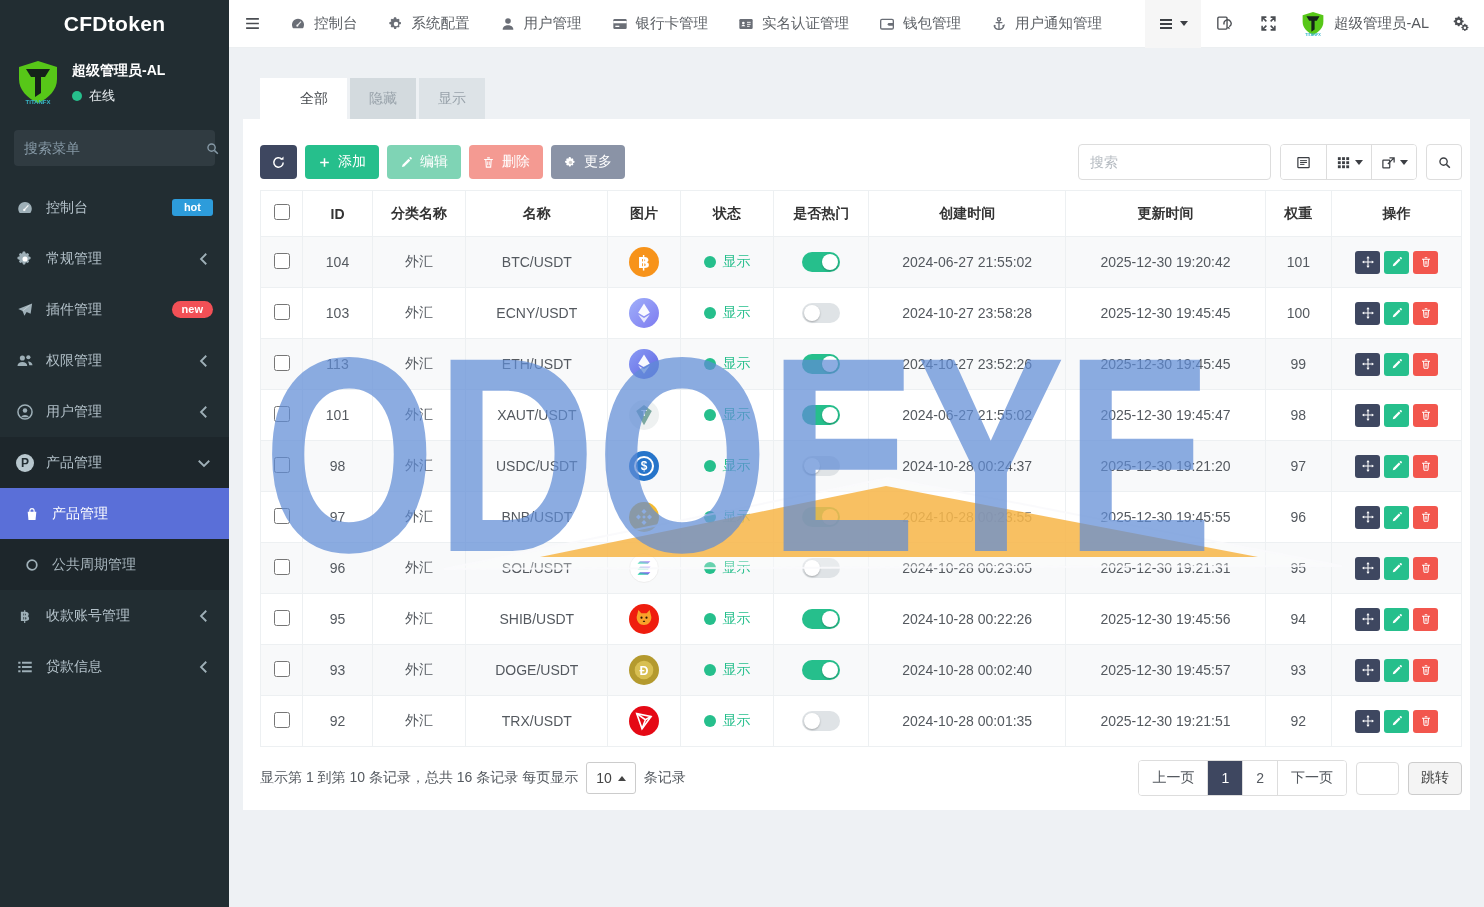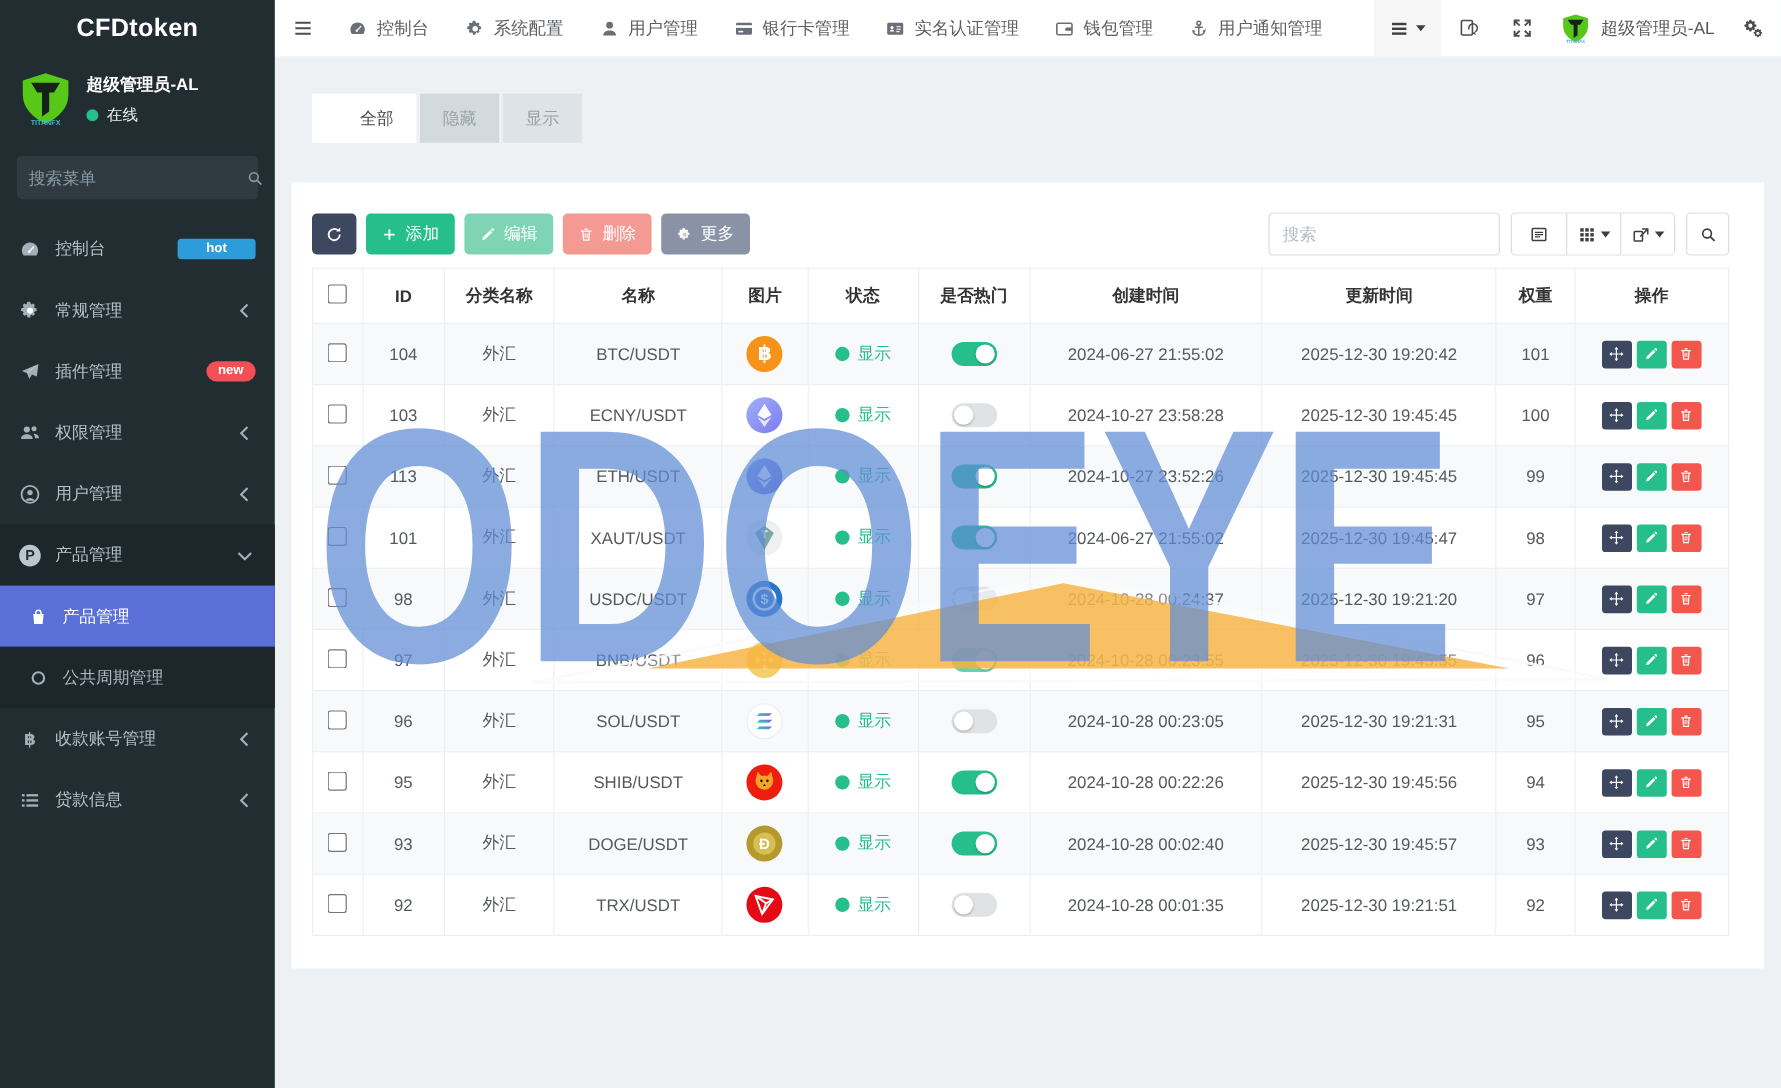--- a/index.html
+++ b/index.html
@@ -25,21 +25,21 @@
   .smenu { list-style:none; }
   .smenu li { height:51px; display:flex; align-items:center; gap:12px; padding:0 16px;
     color:#b3c1c9; font-size:14px; cursor:pointer; }
   .smenu li .icon { width:18px; height:18px; color:#9fb0b8; }
   .smenu li .lbl { flex:1; }
   .smenu li.dark { background:#1d262b; }
   .smenu li.sub { padding-left:24px; color:#a9b7bf; }
   .smenu li.sub .icon { width:16px; height:16px; }
   .smenu li.active { background:var(--blue,#5a6fd8); color:#fff; }
   .smenu li.active .icon { color:#fff; }
-  .badge { font-size:11px; font-weight:bold; color:#fff; padding:3px 24px; line-height:1; }
+  .badge { font-size:11px; font-weight:bold; color:#fff; padding:3px 12px; line-height:1; }
   .badge.hot { background:var(--hotblue,#2d9cdb); border-radius:3px; }
   .badge.new { background:var(--newred,#f25056); border-radius:10px; padding:3px 10px; }
   .chev { width:11px; height:11px; color:#7f8e96; }
   .pcircle { width:18px; height:18px; border-radius:50%; background:#b8c7ce; color:#222d32;
     font-size:12px; font-weight:bold; display:flex; align-items:center; justify-content:center; }
 
   
   .topnav { position:absolute; left:229px; top:0; right:0; height:48px; background:#fff;
     display:flex; align-items:center; border-bottom:1px solid #eceff1; z-index:4; }
   .hamburger { width:46px; height:48px; display:flex; align-items:center; justify-content:center;
@@ -62,21 +62,21 @@
   .caret-u { width:0; height:0; border-left:4px solid transparent; border-right:4px solid transparent;
     border-bottom:5px solid currentColor; display:inline-block; }
 
   
   .content { position:absolute; left:229px; top:48px; right:0; bottom:0; background:#eef1f4; padding:30px 14px 0 14px; }
   .tabs { display:flex; gap:3px; padding-left:17px; }
   .tab { height:41px; line-height:41px; padding:0 19px; font-size:14px; cursor:pointer; }
   .tab.active { background:#fff; color:#464a4e;padding-left:40px; }
   .tab.i1 { background:#d3dade; color:#98a2aa; }
   .tab.i2 { background:#dde3e7; color:#98a2aa; }
-  .card { background:#fff; padding:25px 29px 14px 17px; min-height:655px;margin-top:33px; }
+  .card { background:#fff; padding:25px 8px 14px 17px; min-height:655px; }
 
   .toolbar { display:flex; align-items:center; }
   .tb-left { display:flex; gap:8px; }
   .btn { height:34px; border:none; border-radius:4px; color:#fff; font-size:14px;
     display:flex; align-items:center; gap:7px; padding:0 13px; cursor:pointer;
     font-family:inherit; }
   .btn .icon { width:13px; height:13px; }
   .btn.refresh { width:37px; justify-content:center; padding:0; background:var(--navy,#3e4760); }
   .btn.refresh .icon { width:15px; height:15px; }
   .btn.add { background:var(--green,#26bf8c); }
@@ -1023,20 +1023,38 @@
                       <path d="M4 6.5h16M9.5 3.5h5M7 6.5l1 14h8l1-14"></path>
                       <path d="M10.5 10v7M13.5 10v7" stroke-width="1.6"></path>
                     </svg>
                   </span>
                 </button>
               </span></td>
           </tr>
         </tbody>
     </table>
 
+    <div class="tfoot">
+      <span>显示第 1 到第 10 条记录，总共 16 条记录 每页显示</span>
+      <span class="pagesize">
+        <span>10</span>
+        <span class="caret-u"></span>
+      </span>
+      <span>条记录</span>
+      <div class="pager">
+        <div class="pages" id="pages">
+            <div class="pg">上一页</div>
+            <div class="pg active">1</div>
+            <div class="pg">2</div>
+            <div class="pg">下一页</div>
+          </div>
+        <input class="jump-input" value="" style="">
+        <button class="jump-btn">跳转</button>
+      </div>
+    </div>
   </div>
 </main>
 
 <svg class="wm" viewBox="0 0 1484 907">
   <polygon points="888,478 444,569 1342,566" fill="rgba(255,255,255,0.30)" stroke="rgba(250,250,252,0.9)" stroke-width="2"></polygon>
   <polygon id="wm-tri" points="886,486 540,557 1258,557" fill="rgba(247,178,64,0.82)"></polygon>
   <text id="wm-text" x="738" y="551" text-anchor="middle" textLength="950" lengthAdjust="spacingAndGlyphs" font-size="278" font-weight="bold" fill="rgba(96,140,214,0.72)">ODOEYE</text>
 </svg>
 
 </body></html>

